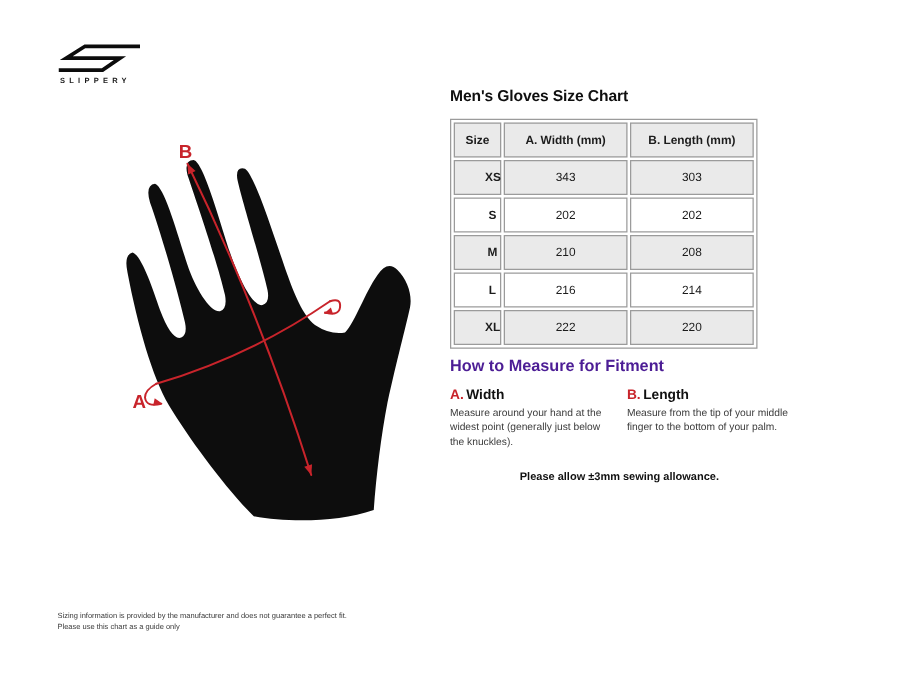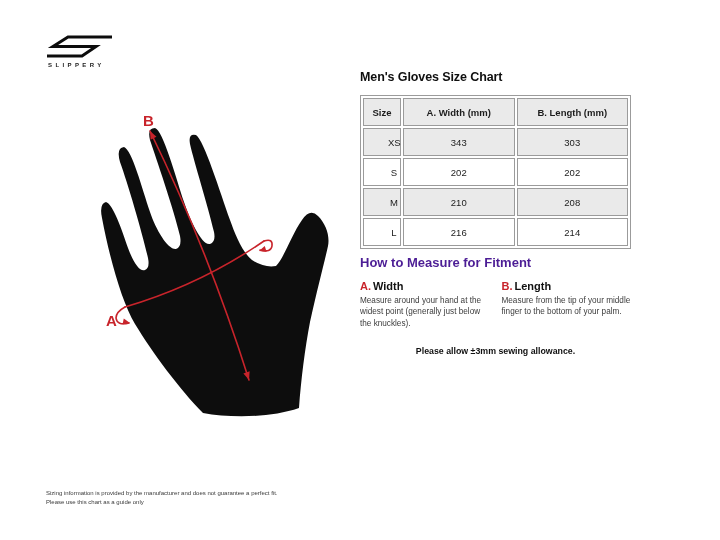--- a/index.html
+++ b/index.html
@@ -24,25 +24,25 @@
   
   .hand-fig{position:absolute;left:80px;top:100px;width:260px;height:330px;}
   .hand-fig .hand{fill:var(--hand);}
   .hand-fig .arrow-line{fill:none;stroke:var(--accent);stroke-width:1.6;stroke-linecap:round;}
   .hand-fig .arrow-head{fill:var(--accent);}
   .hand-fig .fig-label{fill:var(--accent);font-family:"Liberation Sans",sans-serif;font-weight:bold;font-size:15px;}
 
   
   .right-col{position:absolute;left:360px;top:70px;width:271px;}
   .chart-title{font-size:12.5px;font-weight:bold;letter-spacing:-0.1px;color:#0f0f0f;}
-  .size-table{width:271px;margin-top:11px;border-collapse:separate;border-spacing:2px;border:1px solid var(--tbl-border);background:#fff;table-layout:fixed;}
+  .size-table{width:246px;margin-top:11px;border-collapse:separate;border-spacing:2px;border:1px solid var(--tbl-border);background:#fff;table-layout:fixed;}
   .size-table col.c-size{width:38px;}
   .size-table th,.size-table td{border:1px solid var(--tbl-border);text-align:center;vertical-align:middle;height:28px;font-size:9.5px;color:#1c1c1c;background:#fff;}
   .size-table th{font-weight:bold;background:var(--alt-bg);}
-  .size-table td.size-cell{font-weight:normal;padding-left:24px;}
+  .size-table td.size-cell{font-weight:bold;padding-left:24px;}
   .size-table tr.alt td{background:var(--alt-bg);}
 
   .measure-title{margin-top:6px;font-size:13px;font-weight:bold;color:#4c1d95;}
   .measure-grid{margin-top:10px;display:flex;gap:12px;}
   .measure-item{flex:1 1 0;}
   .mi-head{font-size:11px;font-weight:bold;color:#111;}
   .mi-key{color:var(--accent);margin-right:2px;}
   .mi-body{margin-top:3px;font-size:8.2px;line-height:1.38;color:var(--body-ink);}
   .allowance-note{margin-top:17px;font-size:8.8px;font-weight:bold;color:#111;text-align:center;}
 
@@ -141,20 +141,25 @@
           <tr class="alt">
             <td class="size-cell">M</td>
             <td class="value-cell">210</td>
             <td class="value-cell">208</td>
           </tr>
           <tr>
             <td class="size-cell">L</td>
             <td class="value-cell">216</td>
             <td class="value-cell">214</td>
           </tr>
+          <tr class="alt">
+            <td class="size-cell">XL</td>
+            <td class="value-cell">222</td>
+            <td class="value-cell">220</td>
+          </tr>
         </tbody>
     </table>
 
     <h2 class="measure-title">How to Measure for Fitment</h2>
 
     <div class="measure-grid">
       <div class="measure-item">
         <div class="mi-head">
           <span class="mi-key">A.</span><span class="mi-label">Width</span>
         </div>

